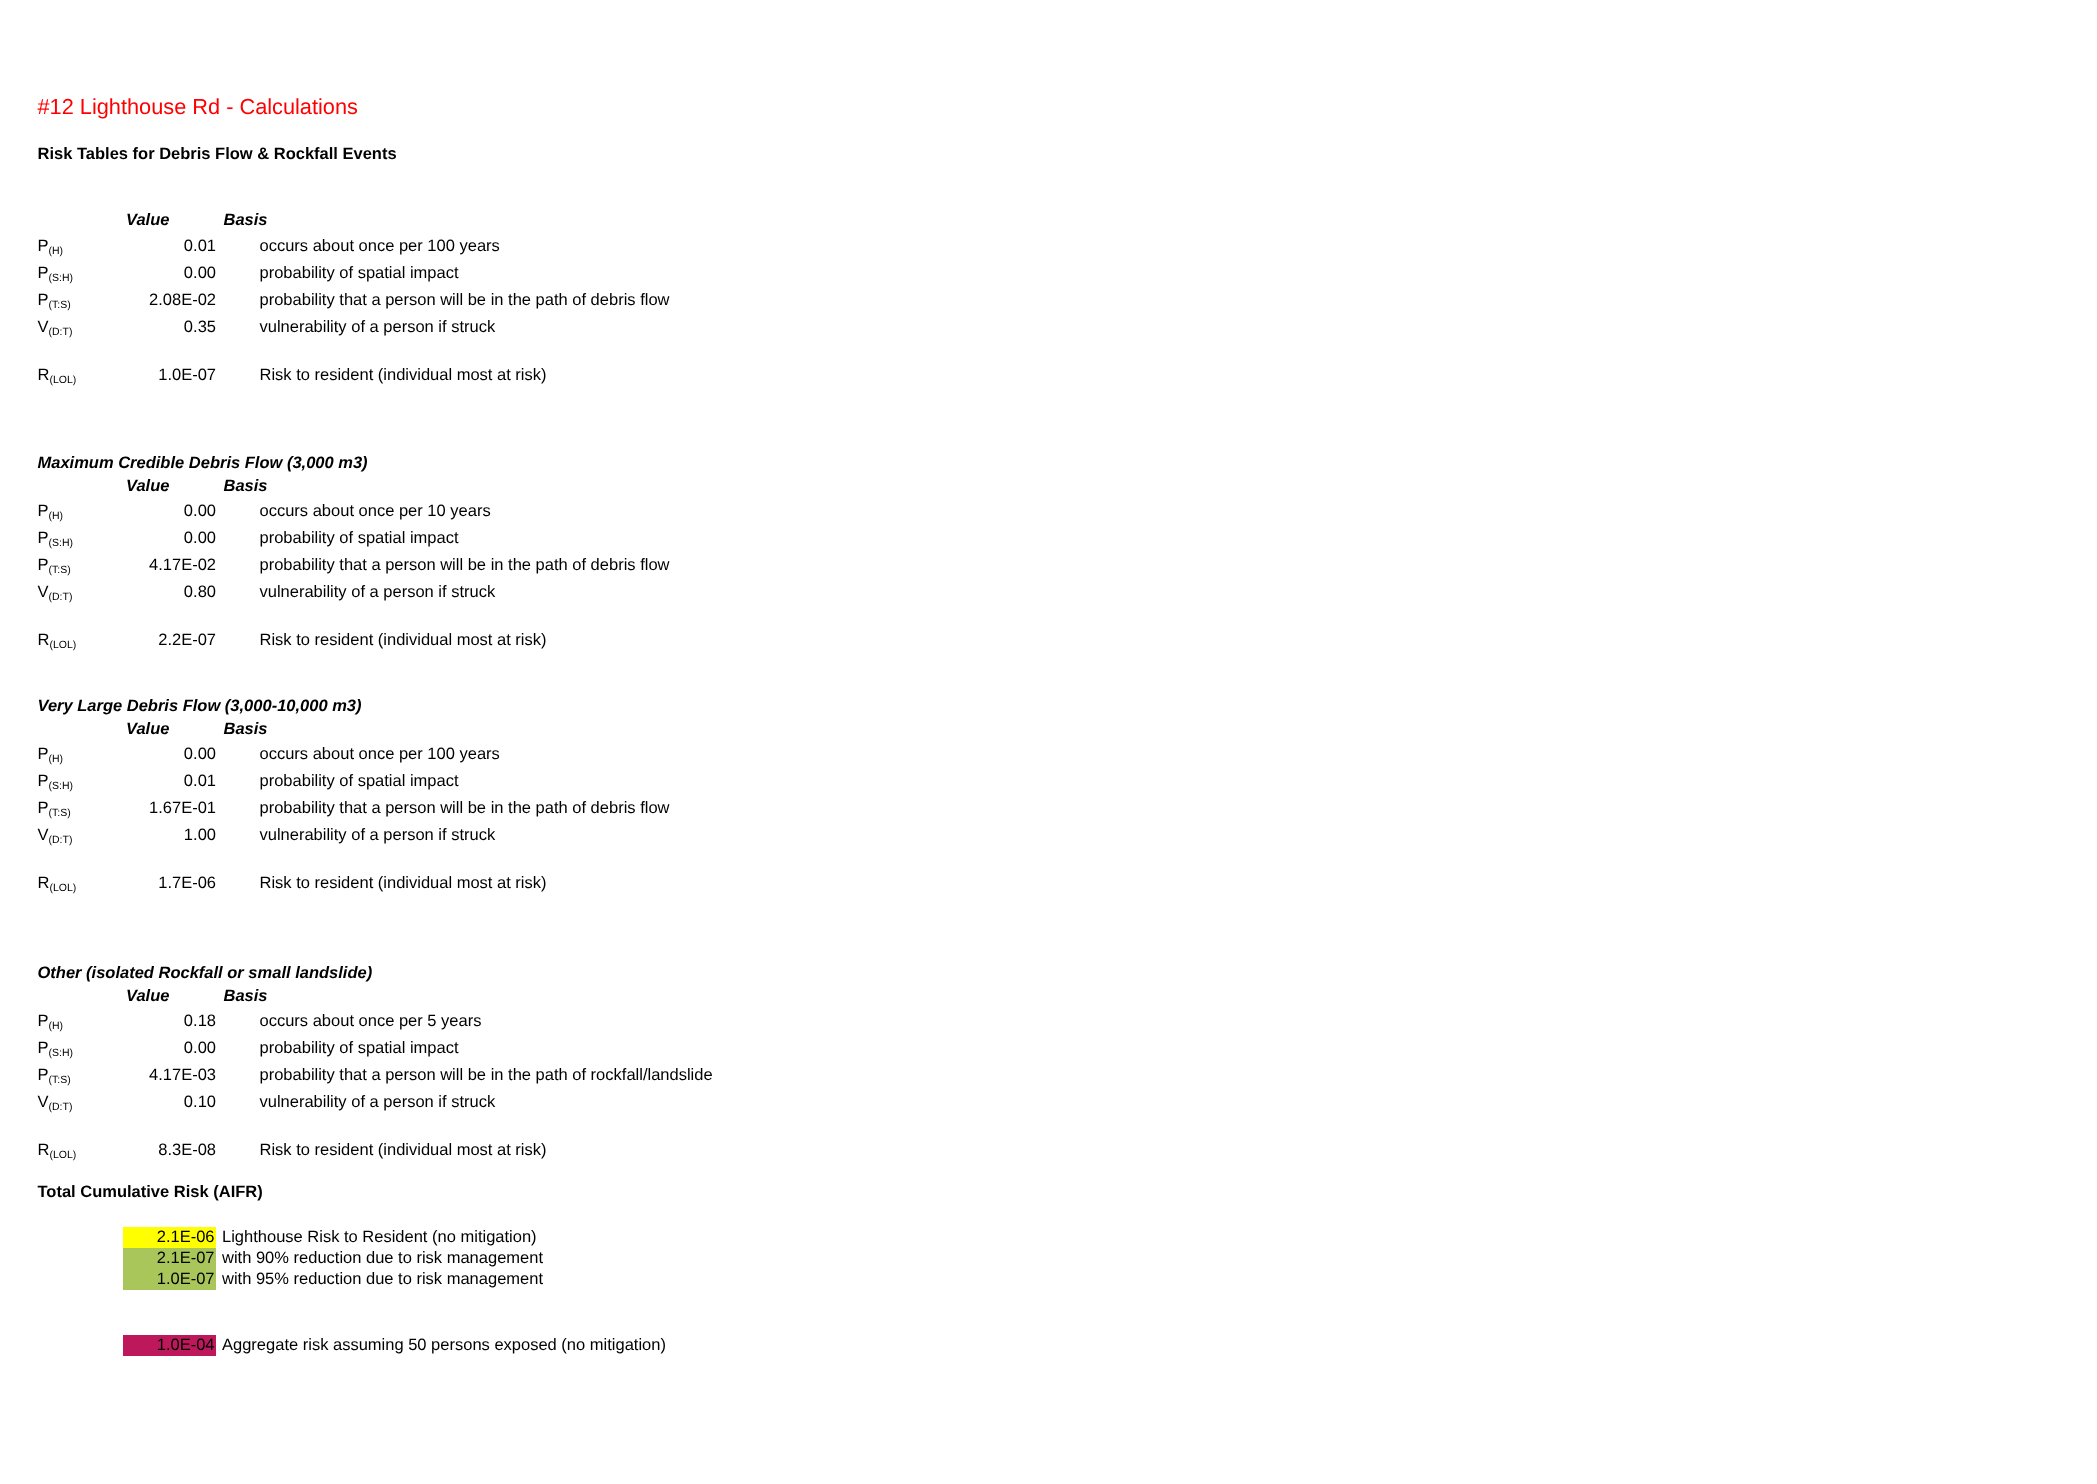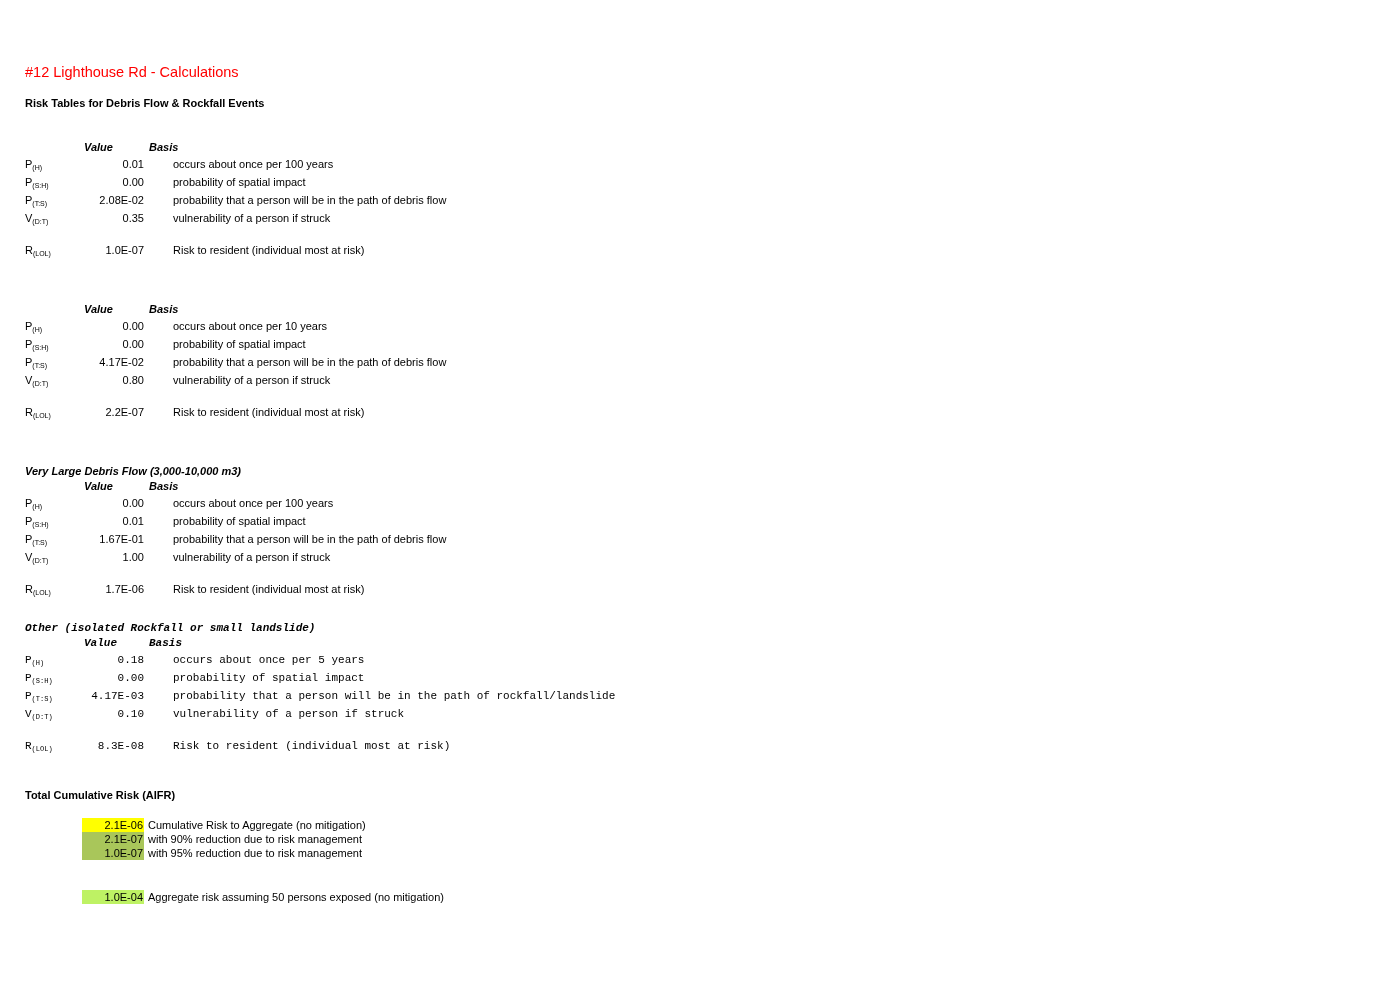--- a/index.html
+++ b/index.html
@@ -154,20 +154,21 @@
     <span class="basis">vulnerability of a person if struck</span>
   </div>
   <div class="row gap">
     <span class="sym"><span>R</span><sub>(LOL)</sub></span>
     <span class="val">1.0E-07</span>
     <span class="basis">Risk to resident (individual most at risk)</span>
   </div>
 </div>
 
 <div class="section" style="top:302px;">
+  <div class="section-title">Maximum Credible Debris Flow (3,000 m3)</div>
   <div class="col-head">
     <span class="h-value">Value</span>
     <span class="h-basis">Basis</span>
   </div>
   <div class="row">
     <span class="sym"><span>P</span><sub>(H)</sub></span>
     <span class="val">0.00</span>
     <span class="basis">occurs about once per 10 years</span>
   </div>
   <div class="row">
@@ -218,21 +219,21 @@
     <span class="val">1.00</span>
     <span class="basis">vulnerability of a person if struck</span>
   </div>
   <div class="row gap">
     <span class="sym"><span>R</span><sub>(LOL)</sub></span>
     <span class="val">1.7E-06</span>
     <span class="basis">Risk to resident (individual most at risk)</span>
   </div>
 </div>
 
-<div class="section" style="top:621px;font-family:Liberation Mono, monospace;">
+<div class="section" style="top:642px;">
   <div class="section-title">Other (isolated Rockfall or small landslide)</div>
   <div class="col-head">
     <span class="h-value">Value</span>
     <span class="h-basis">Basis</span>
   </div>
   <div class="row">
     <span class="sym"><span>P</span><sub>(H)</sub></span>
     <span class="val">0.18</span>
     <span class="basis">occurs about once per 5 years</span>
   </div>
@@ -255,26 +256,26 @@
     <span class="sym"><span>R</span><sub>(LOL)</sub></span>
     <span class="val">8.3E-08</span>
     <span class="basis">Risk to resident (individual most at risk)</span>
   </div>
 </div>
 
 <div class="total-title">Total Cumulative Risk (AIFR)</div>
 
 <div class="sum-row" style="top:818px;">
   <span class="cell" style="background:#ffff00;">2.1E-06</span>
-  <span class="desc">Cumulative Risk to Aggregate (no mitigation)</span>
+  <span class="desc">Lighthouse Risk to Resident (no mitigation)</span>
 </div>
 <div class="sum-row" style="top:832px;">
   <span class="cell" style="background:#a9c65a;">2.1E-07</span>
   <span class="desc">with 90% reduction due to risk management</span>
 </div>
 <div class="sum-row" style="top:846px;">
   <span class="cell" style="background:#a9c65a;">1.0E-07</span>
   <span class="desc">with 95% reduction due to risk management</span>
 </div>
 <div class="sum-row" style="top:890px;">
-  <span class="cell" style="background:#bef264;">1.0E-04</span>
+  <span class="cell" style="background:#be185d;">1.0E-04</span>
   <span class="desc">Aggregate risk assuming 50 persons exposed (no mitigation)</span>
 </div>
 
 </body></html>

